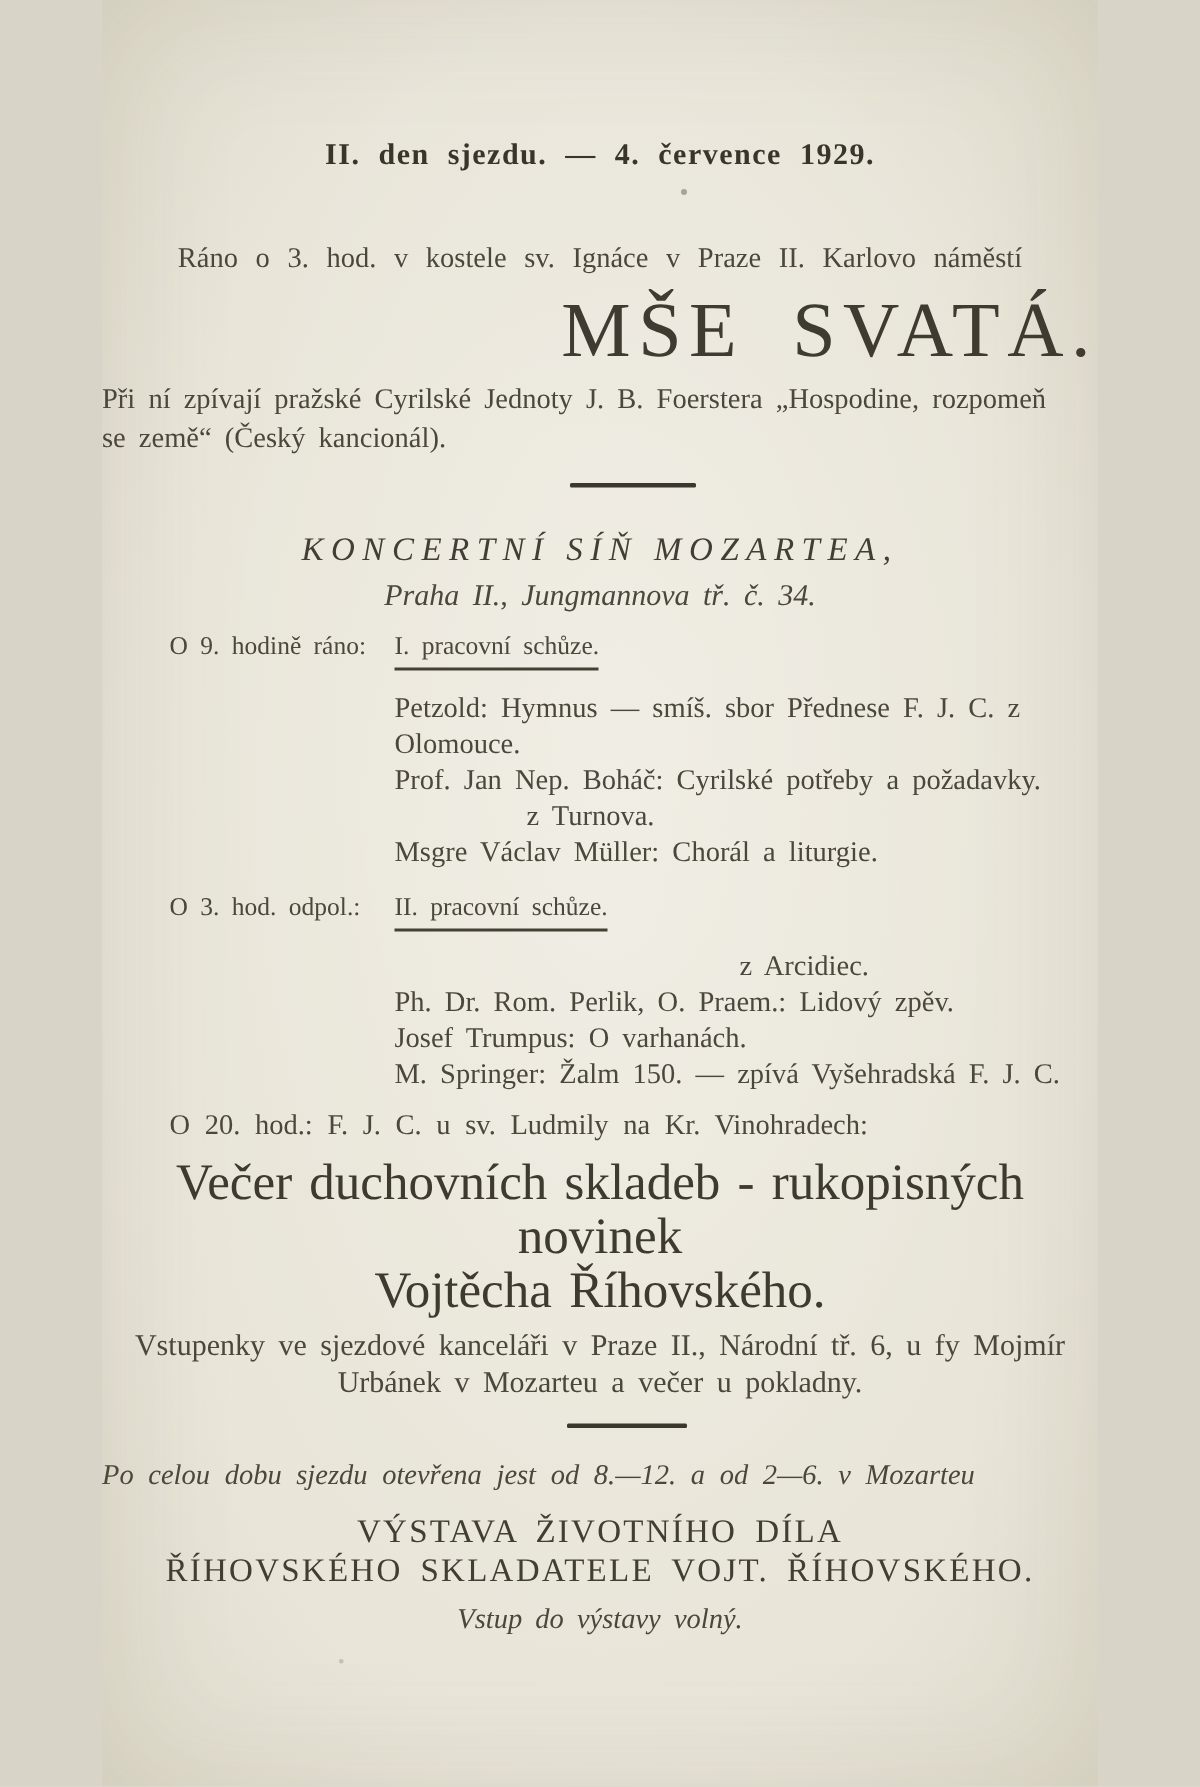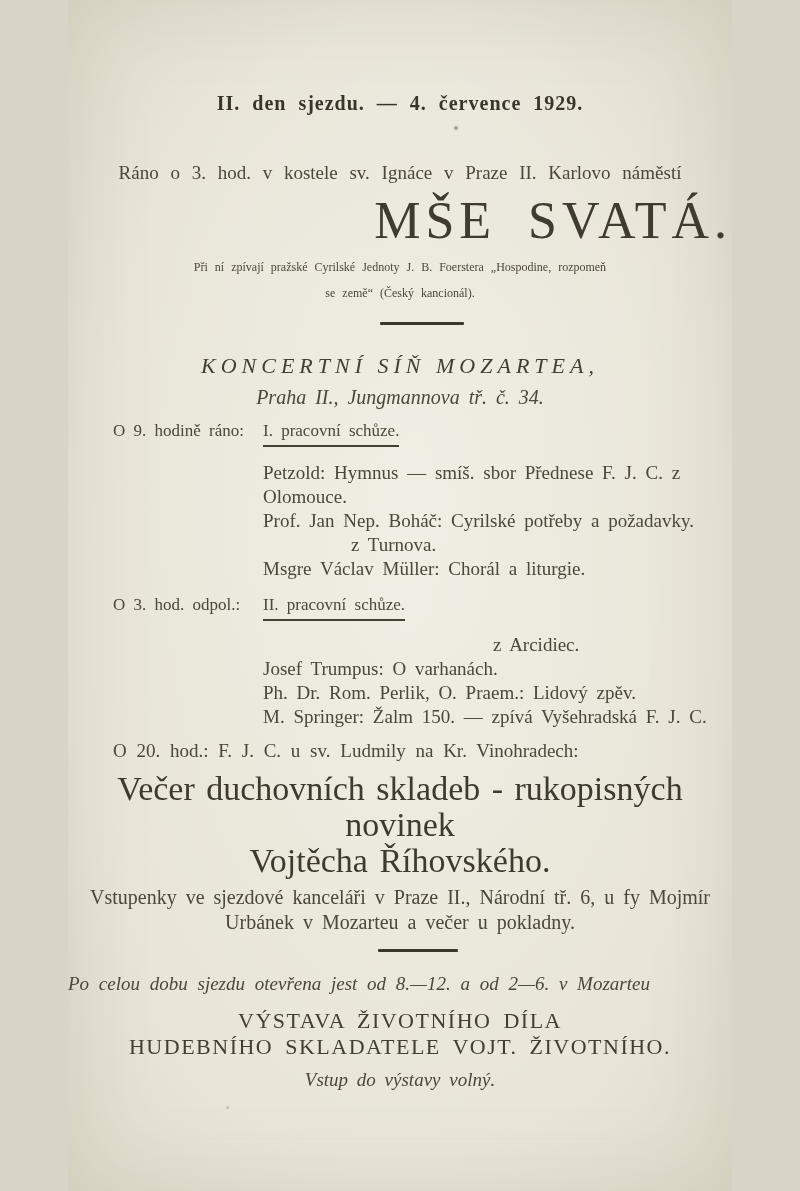--- a/index.html
+++ b/index.html
@@ -43,22 +43,22 @@
     margin-top: 8px;
     text-align: right;
     font-size: 52px;
     line-height: 58px;
     font-weight: 400;
     letter-spacing: 5px;
     word-spacing: 14px;
     color: #403b31;
   }
   .mass-note {
-    text-align: center;
-    font-size: 12px;
+    text-align: left;
+    font-size: 19px;
     line-height: 26px;
     word-spacing: 4px;
   }
   .mass-note.first { margin-top: 4px; }
 
   .divider {
     height: 3px;
     background: #3b372c;
     border-radius: 1px;
   }
@@ -194,36 +194,36 @@
     </div>
   </div>
 
   <div>
     <div class="session-head s2">
       <span class="session-time">O 3. hod. odpol.:</span>
       <span class="session-title">II. pracovní schůze.</span>
     </div>
     <div class="session-lines second">
       <div class="hang2">z Arcidiec.</div>
+      <div>Ph. Dr. Rom. Perlik, O. Praem.: Lidový zpěv.</div>
       <div>Josef Trumpus: O varhanách.</div>
-      <div>Ph. Dr. Rom. Perlik, O. Praem.: Lidový zpěv.</div>
       <div>M. Springer: Žalm 150. — zpívá Vyšehradská F. J. C.</div>
     </div>
   </div>
 
   <div>
     <div class="evening-intro">O 20. hod.: F. J. C. u sv. Ludmily na Kr. Vinohradech:</div>
     <div class="evening-title first">Večer duchovních skladeb - rukopisných novinek</div>
     <div class="evening-title">Vojtěcha Říhovského.</div>
     <div class="tickets first">Vstupenky ve sjezdové kanceláři v Praze II., Národní tř. 6, u fy Mojmír</div>
     <div class="tickets">Urbánek v Mozarteu a večer u pokladny.</div>
   </div>
 
   <div class="divider d2"></div>
 
   <div>
     <div class="exh-hours">Po celou dobu sjezdu otevřena jest od 8.—12. a od 2—6. v Mozarteu</div>
     <div class="exh-title first">VÝSTAVA ŽIVOTNÍHO DÍLA</div>
-    <div class="exh-title">HUDEBNÍHO SKLADATELE VOJT. ŽIVOTNÍHO.</div>
+    <div class="exh-title">ŘÍHOVSKÉHO SKLADATELE VOJT. ŘÍHOVSKÉHO.</div>
     <div class="exh-note">Vstup do výstavy volný.</div>
   </div>
 
 </div>
 
 </body></html>

